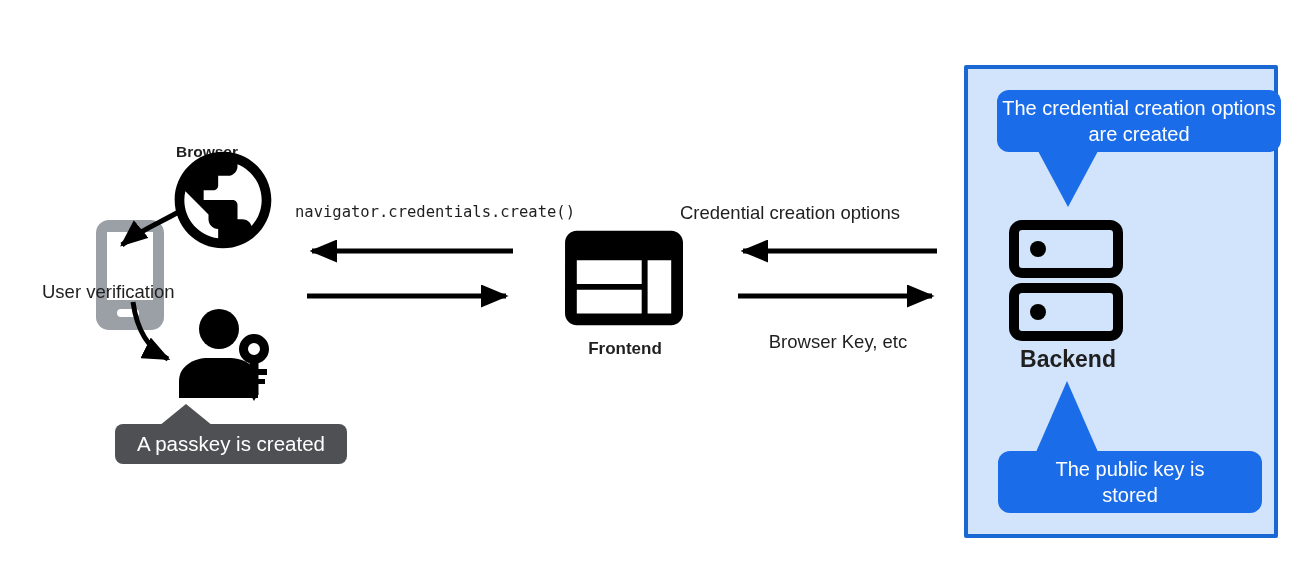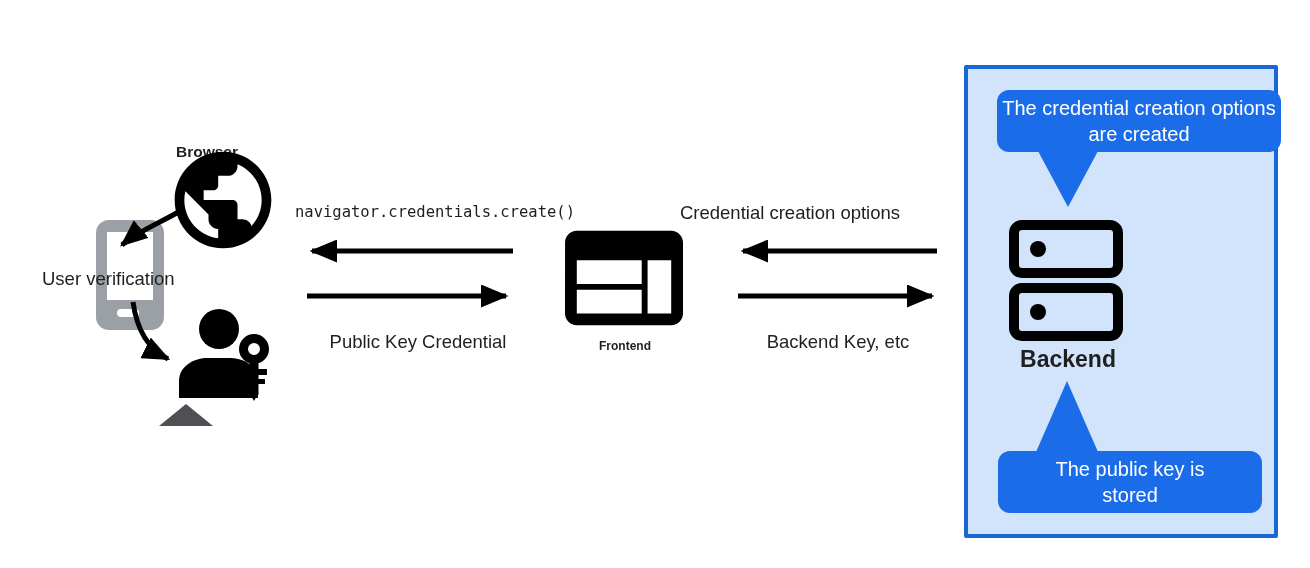--- a/index.html
+++ b/index.html
@@ -70,21 +70,21 @@
     z-index:3;
   }
   .blue-tail-up{
     left:1036px;top:381px;width:0;height:0;
     border-left:31px solid transparent;
     border-right:31px solid transparent;
     border-bottom:71px solid var(--accent-blue);
     z-index:3;
   }
   .backend-node-label{font-weight:bold;font-size:23px;color:var(--text);}
-  .frontend-node-label{font-weight:bold;font-size:12px;color:var(--text);}
+  .frontend-node-label{font-weight:bold;font-size:17px;color:var(--text);}
 
   svg{display:block;}
   .ink-fill{fill:var(--ink);}
   .ink-stroke{stroke:var(--ink);}
   .phone-fill{fill:var(--phone-gray);}
   .arrow-layer{left:0;top:0;pointer-events:none;z-index:2;}
 </style>
 </head>
 <body>
 
@@ -95,46 +95,48 @@
   <svg class="abs" style="left:165px;top:142px;" width="116" height="116" viewBox="0 0 24 24" aria-hidden="true">
     <path class="ink-fill" d="M12 2C6.48 2 2 6.48 2 12s4.48 10 10 10 10-4.48 10-10S17.52 2 12 2zm-1 17.93c-3.95-.49-7-3.85-7-7.93 0-.62.08-1.21.21-1.79L9 15v1c0 1.1.9 2 2 2v1.93zm6.9-2.54c-.26-.81-1-1.39-1.9-1.39h-1v-3c0-.55-.45-1-1-1H8v-2h2c.55 0 1-.45 1-1V7h2c1.1 0 2-.9 2-2v-.41c2.93 1.19 5 4.06 5 7.41 0 2.08-.8 3.97-2.1 5.39z"></path>
   </svg>
 
   <svg class="abs" style="left:96px;top:220px;" width="68" height="110" viewBox="0 0 68 110" aria-hidden="true">
     <rect class="phone-fill" x="0" y="0" width="68" height="110" rx="13"></rect>
     <rect x="11" y="12" width="46" height="68" fill="#ffffff"></rect>
     <rect x="21" y="89" width="22" height="8" rx="4" fill="#ffffff"></rect>
   </svg>
 
-  <div class="abs uv-label" style="left:42px;top:268px;">User verification</div>
+  <div class="abs uv-label" style="left:42px;top:281px;">User verification</div>
 
   <svg class="abs" style="left:172px;top:305px;" width="105" height="100" viewBox="0 0 105 100" aria-hidden="true">
     <circle class="ink-fill" cx="47" cy="24" r="20"></circle>
     <path class="ink-fill" d="M7 93 L7 76 C7 61 22 53 36 53 L58 53 C72 53 86 61 86 76 L86 93 Z"></path>
     <g>
       <circle cx="82" cy="44" r="10.5" fill="none" class="ink-stroke" stroke-width="9"></circle>
       <rect class="ink-fill" x="77.5" y="54" width="9" height="36"></rect>
       <rect class="ink-fill" x="86" y="64" width="9" height="6"></rect>
       <rect class="ink-fill" x="86" y="74" width="7" height="5"></rect>
       <polygon class="ink-fill" points="77.5,88 86.5,88 82,96"></polygon>
     </g>
   </svg>
 
   <div class="abs gray-tail"></div>
+  <div class="abs gray-callout">
+    <span>A passkey is created</span>
+  </div>
 
   <div class="abs ctr code-label" style="left:435px;top:203px;">navigator.credentials.create()</div>
-  <div class="abs ctr msg-label" style="left:418px;top:331px;">Public Key Credential</div>
 
   <svg class="abs" style="left:565px;top:230px;" width="118" height="96" viewBox="2 4 20 16" aria-hidden="true">
     <path class="ink-fill" d="M20 4H4c-1.1 0-1.99.9-1.99 2L2 18c0 1.1.9 2 2 2h16c1.1 0 2-.9 2-2V6c0-1.1-.9-2-2-2zm-5 14H4v-4h11v4zm0-5H4V9h11v4zm5 5h-4V9h4v9z"></path>
   </svg>
   <div class="abs ctr frontend-node-label" style="left:625px;top:339px;">Frontend</div>
 
   <div class="abs ctr msg-label" style="left:790px;top:202px;">Credential creation options</div>
-  <div class="abs ctr msg-label" style="left:838px;top:331px;">Backend Key, etc</div>
+  <div class="abs ctr msg-label" style="left:838px;top:331px;">Browser Key, etc</div>
 
   <div class="abs backend-panel"></div>
 
   <div class="abs blue-callout top">
     <span>The credential creation options are created</span>
   </div>
   <div class="abs blue-tail-down"></div>
 
   <svg class="abs" style="left:1008px;top:219px;" width="116" height="124" viewBox="0 0 116 124" aria-hidden="true">
     <rect x="6" y="6" width="104" height="48" rx="8" fill="none" class="ink-stroke" stroke-width="10"></rect>

